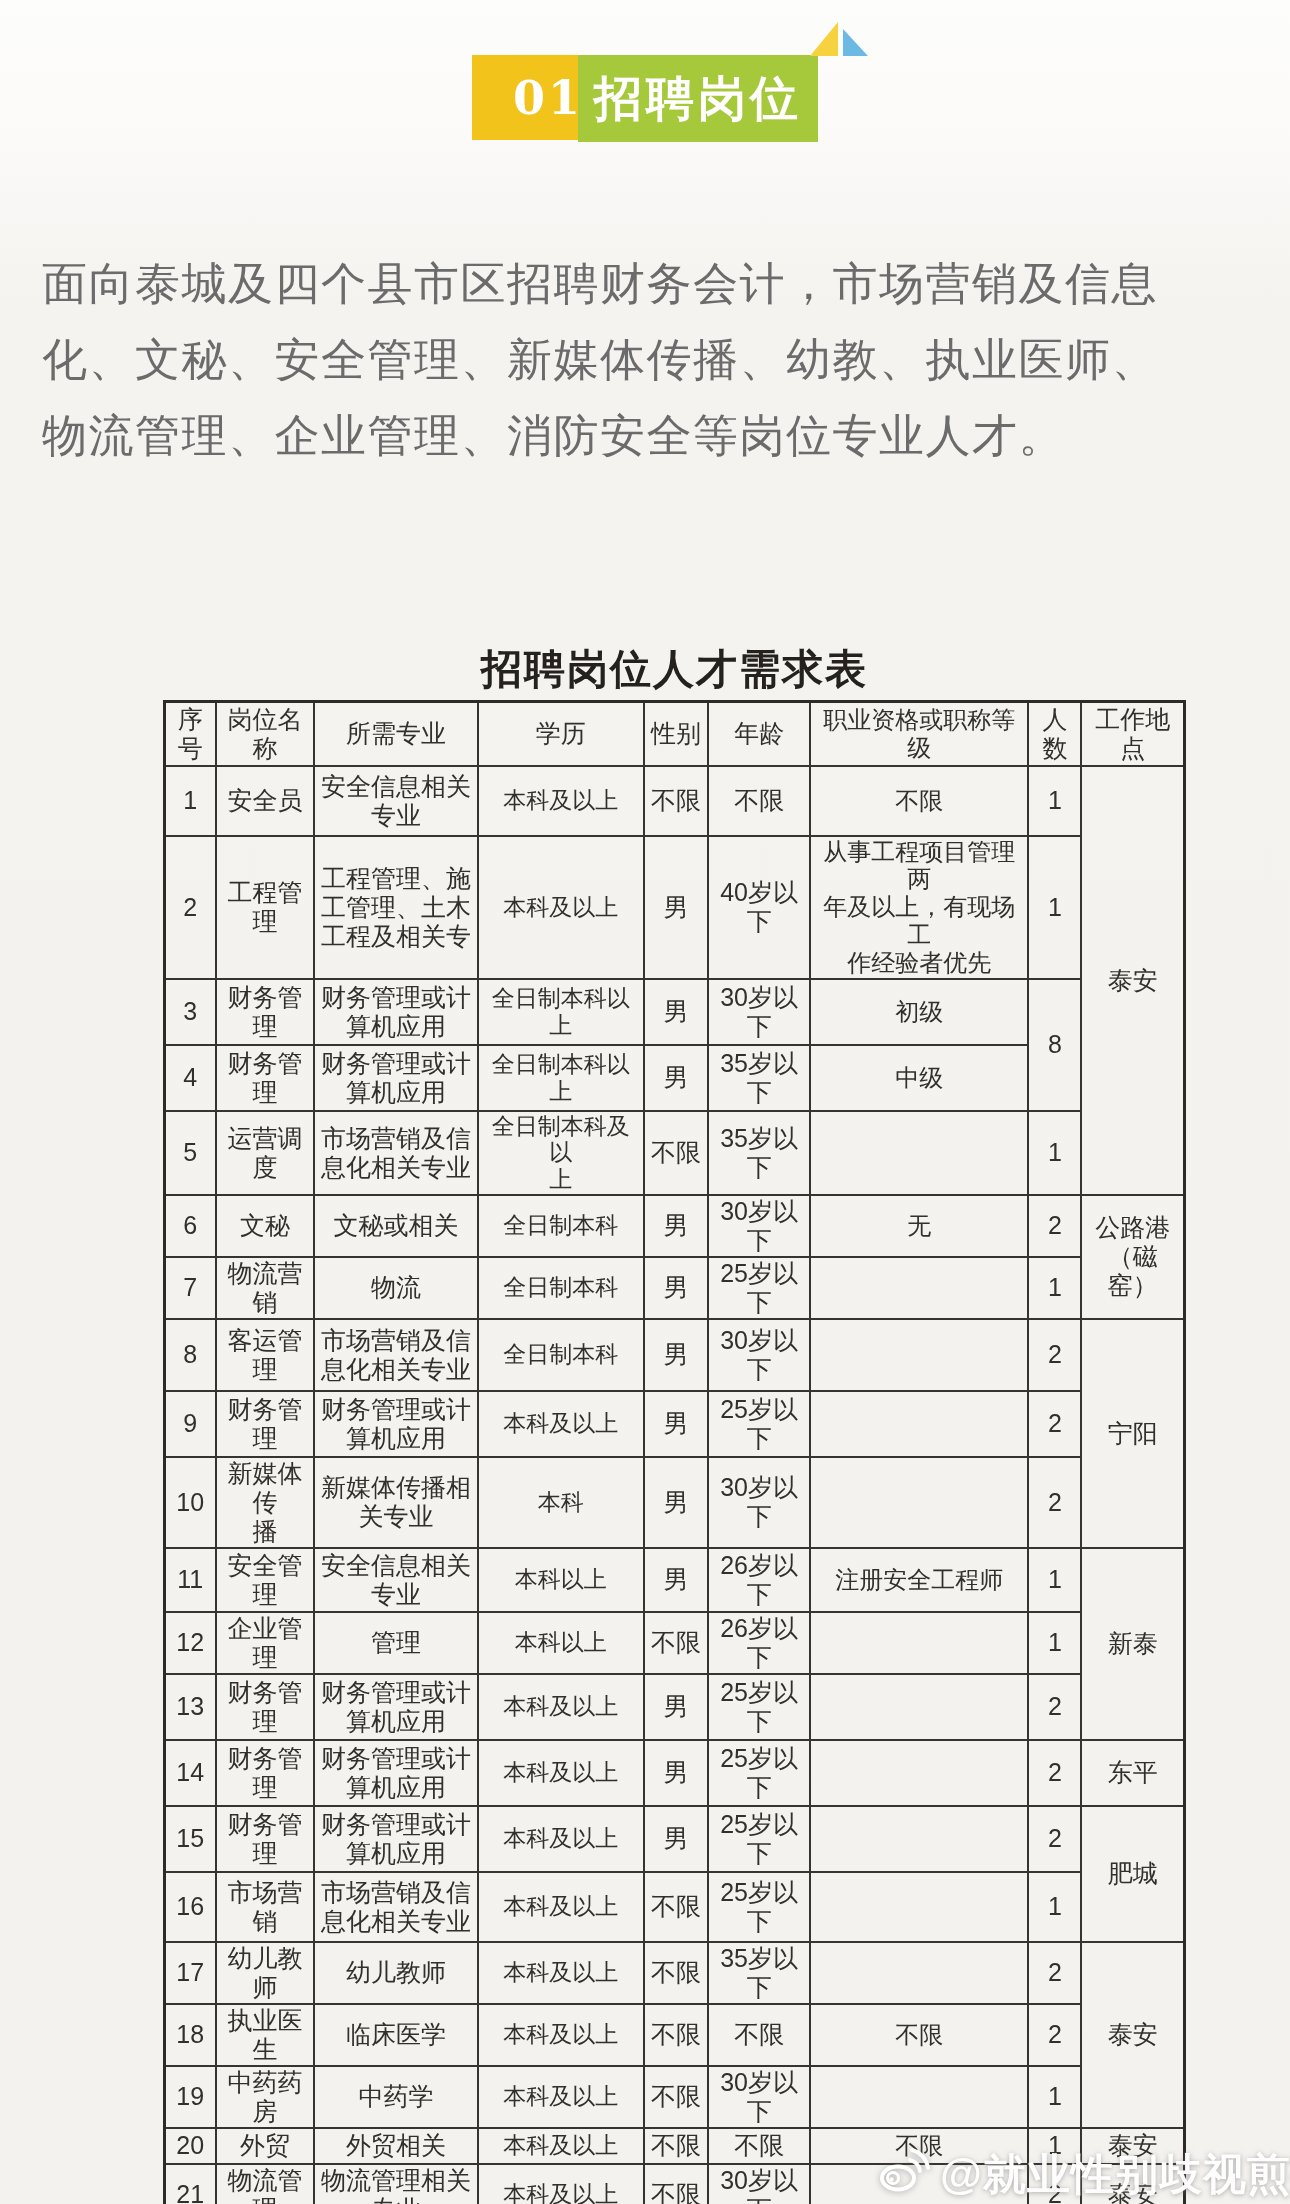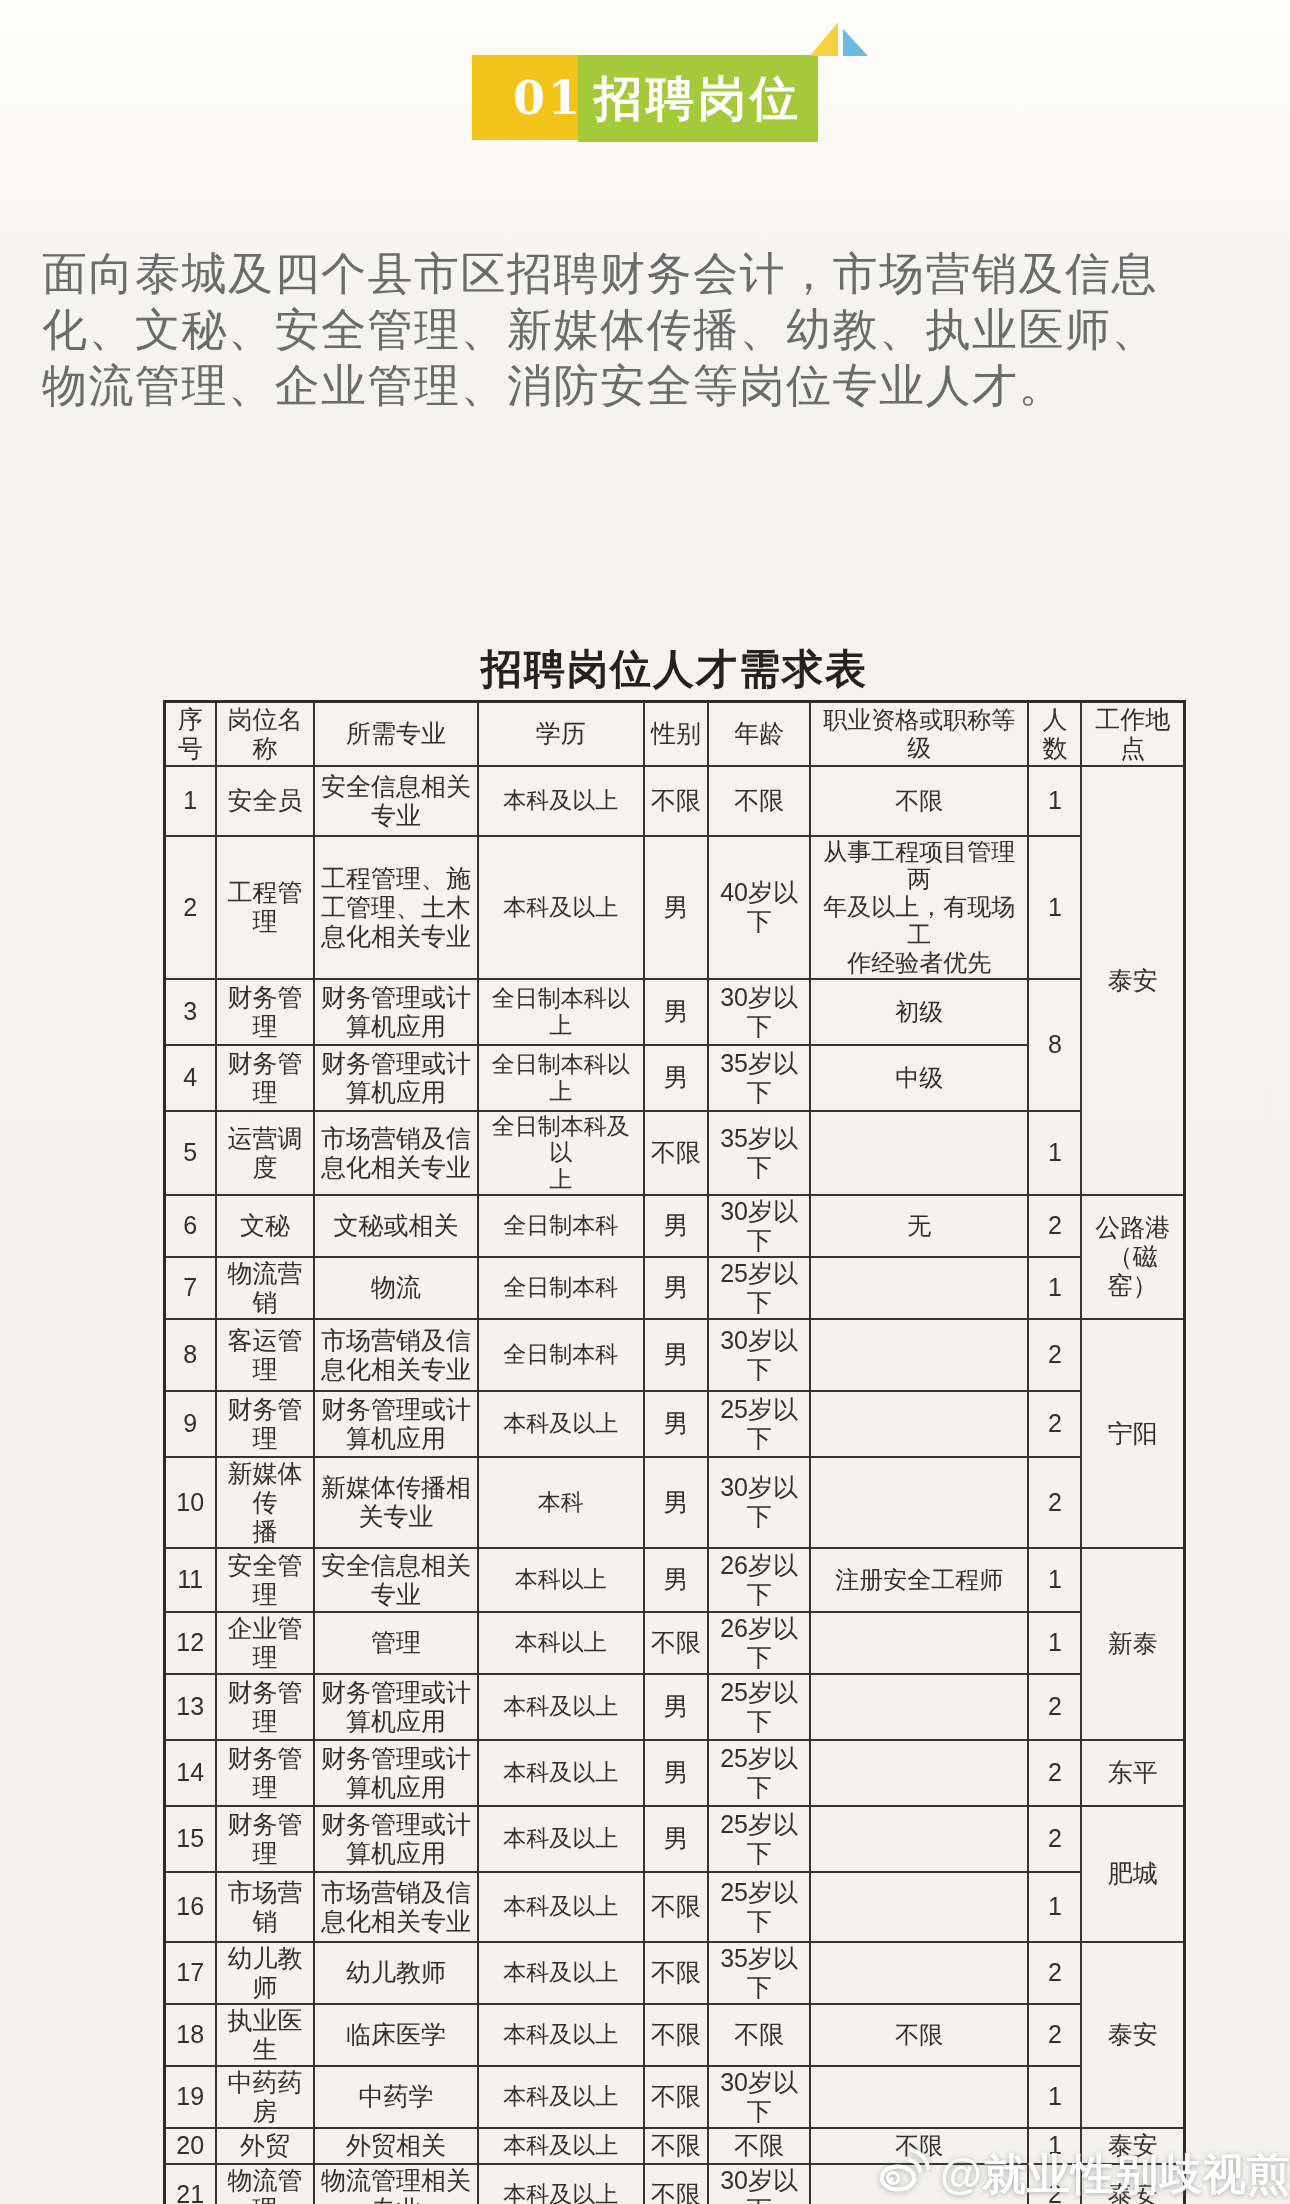--- a/index.html
+++ b/index.html
@@ -19,21 +19,21 @@
   }
   .badge-title{
     position:absolute;left:578px;top:55px;width:240px;height:87px;
     display:flex;align-items:center;justify-content:center;
     color:#fff;font-weight:bold;font-size:48px;letter-spacing:4px;text-align:center;
   }
   .tri-deco{position:absolute;left:810px;top:18px;}
   
   .intro{
     position:absolute;left:42px;top:246px;width:1215px;
-    font-size:45px;line-height:56px;color:#6b6b6b;
+    font-size:45px;line-height:76px;color:#6b6b6b;
     letter-spacing:1.5px;white-space:pre-line;
   }
   
   .table-title{
     position:absolute;left:163px;top:642px;width:1023px;
     text-align:center;font-size:41px;font-weight:bold;color:#25211d;
     letter-spacing:2px;
   }
   .demand-table{
     position:absolute;left:163px;top:700px;width:1023px;
@@ -122,21 +122,21 @@
           <td>不限</td>
           <td>不限</td>
           <td>1</td>
           <td rowspan="5">泰安</td>
         </tr>
         <tr style="height: 114px;">
           <td>2</td>
           <td>工程管理</td>
           <td>工程管理、施
 工管理、土木
-息化相关专业</td>
+工程及相关专</td>
           <td>本科及以上</td>
           <td>男</td>
           <td>40岁以下</td>
           <td>从事工程项目管理两
 年及以上，有现场工
 作经验者优先</td>
           <td>1</td>
         </tr>
         <tr style="height: 66px;">
           <td>3</td>

